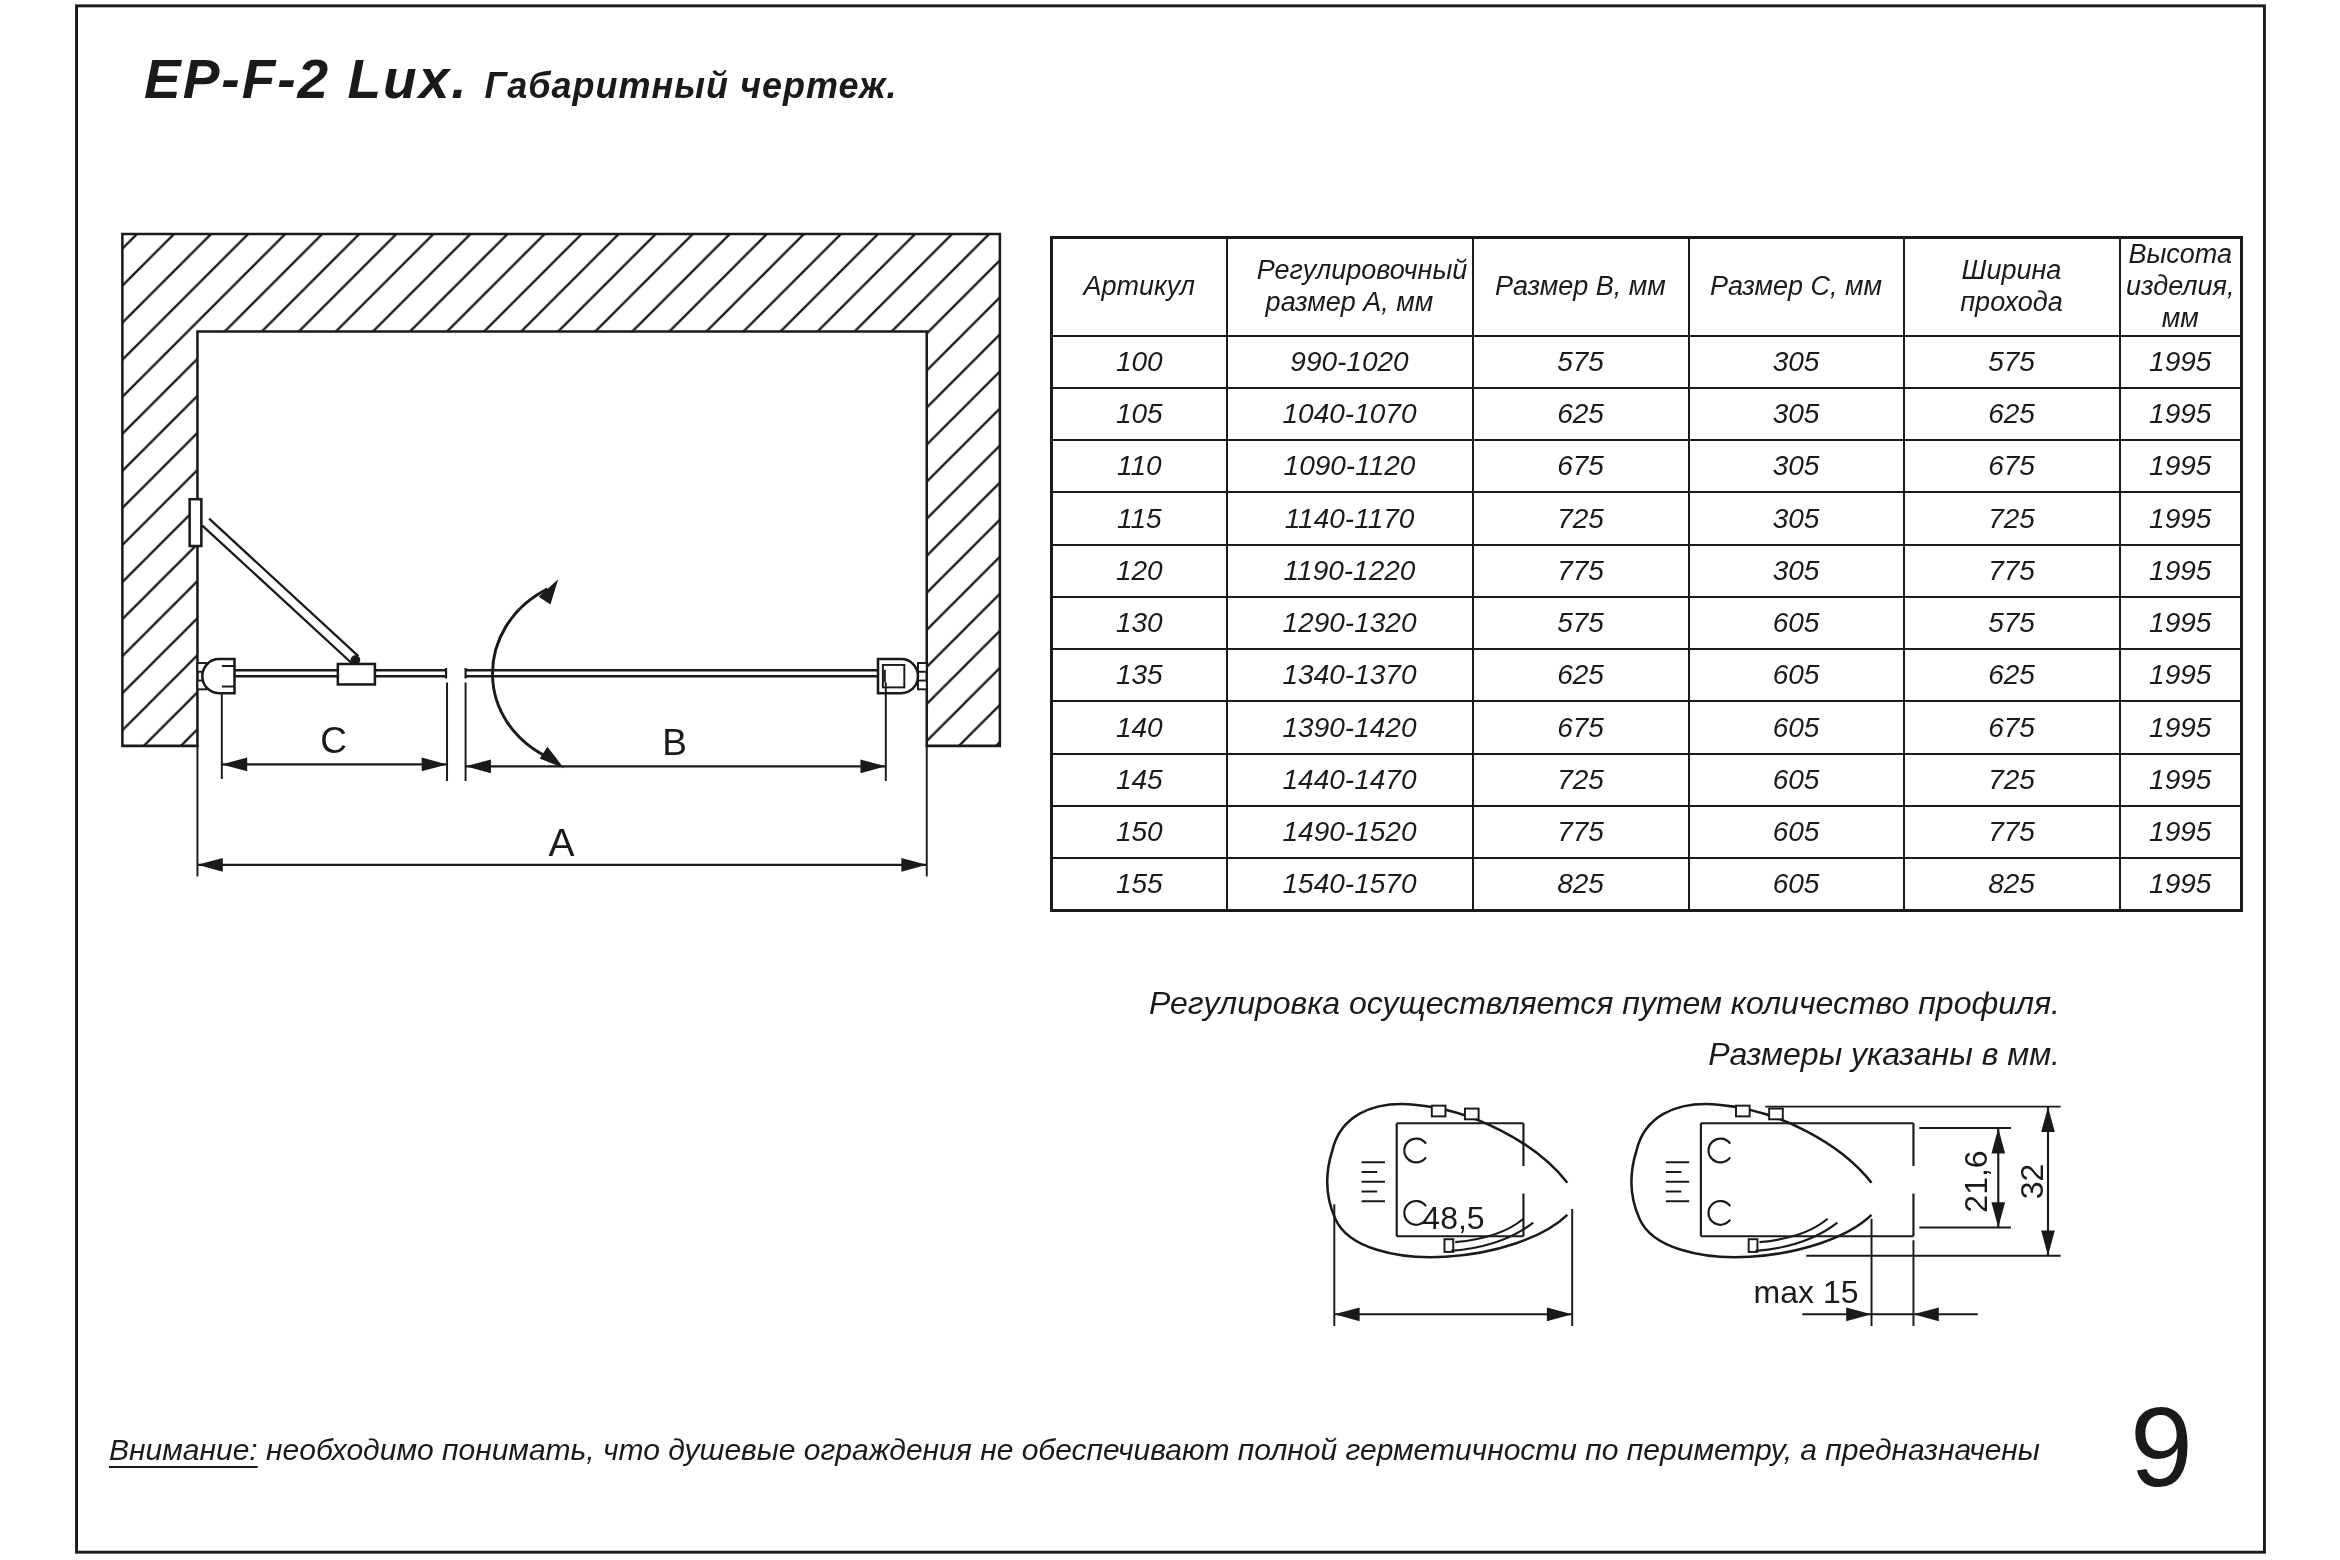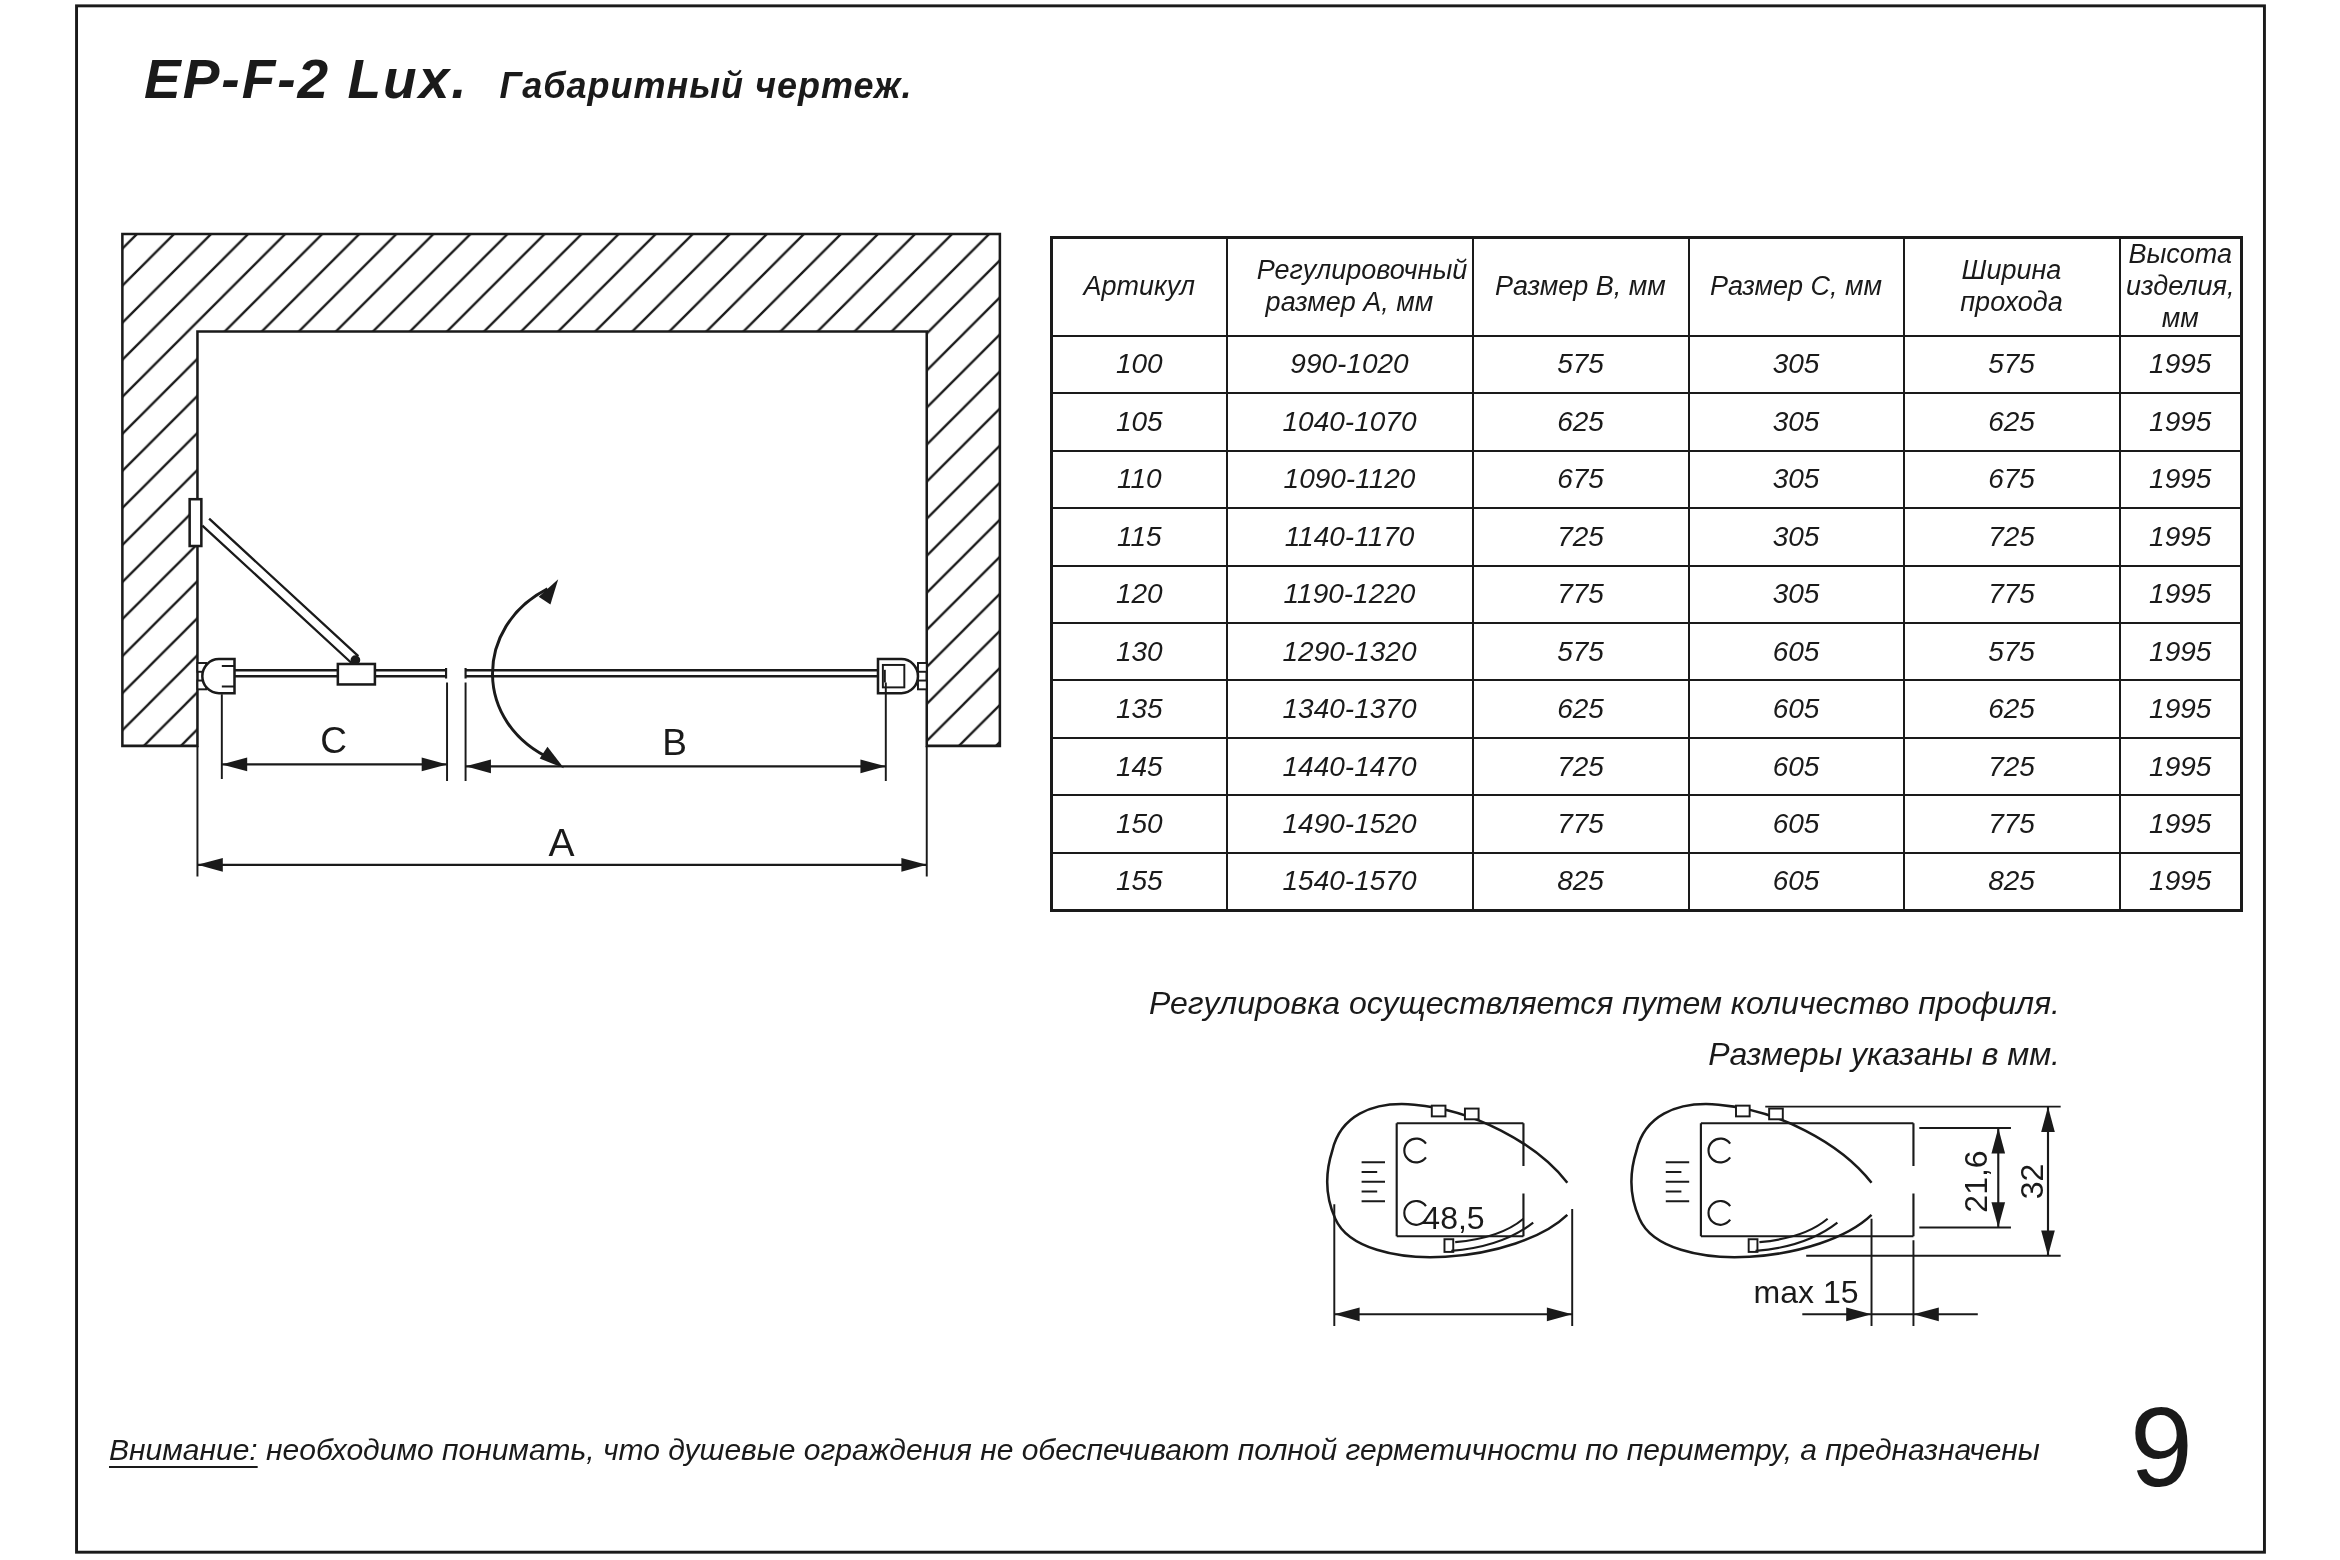--- a/index.html
+++ b/index.html
@@ -3,21 +3,21 @@
 <meta charset="utf-8">
 <style>
   html,body{margin:0;padding:0;background:#ffffff;}
   body{width:2341px;height:1560px;position:relative;overflow:hidden;
        font-family:"Liberation Sans",sans-serif;color:#1a1a1a;}
   .abs{position:absolute;}
   .tech{font-style:italic;}
   svg{position:absolute;left:0;top:0;}
 
   
-  #title-row{left:144px;top:47px;display:flex;align-items:baseline;gap:31px;white-space:nowrap;}
+  #title-row{left:144px;top:47px;display:flex;align-items:baseline;gap:16px;white-space:nowrap;}
   #title-model{font-size:55px;font-weight:bold;font-style:italic;letter-spacing:2px;}
   #title-caption{font-size:36px;font-style:italic;font-weight:bold;letter-spacing:1px;}
 
   
   .dimlabel{font-size:37px;text-align:center;width:107px;}
   #label-a{left:508px;top:821px;font-size:39px;}
   #label-b{left:621px;top:722px;}
   #label-c{left:280px;top:720px;}
 
   
@@ -276,20 +276,28 @@
         </tr>
         <tr>
           <td>135</td>
           <td>1340-1370</td>
           <td>625</td>
           <td>605</td>
           <td>625</td>
           <td>1995</td>
         </tr>
         <tr>
+          <td>140</td>
+          <td>1390-1420</td>
+          <td>675</td>
+          <td>605</td>
+          <td>675</td>
+          <td>1995</td>
+        </tr>
+        <tr>
           <td>145</td>
           <td>1440-1470</td>
           <td>725</td>
           <td>605</td>
           <td>725</td>
           <td>1995</td>
         </tr>
         <tr>
           <td>150</td>
           <td>1490-1520</td>

